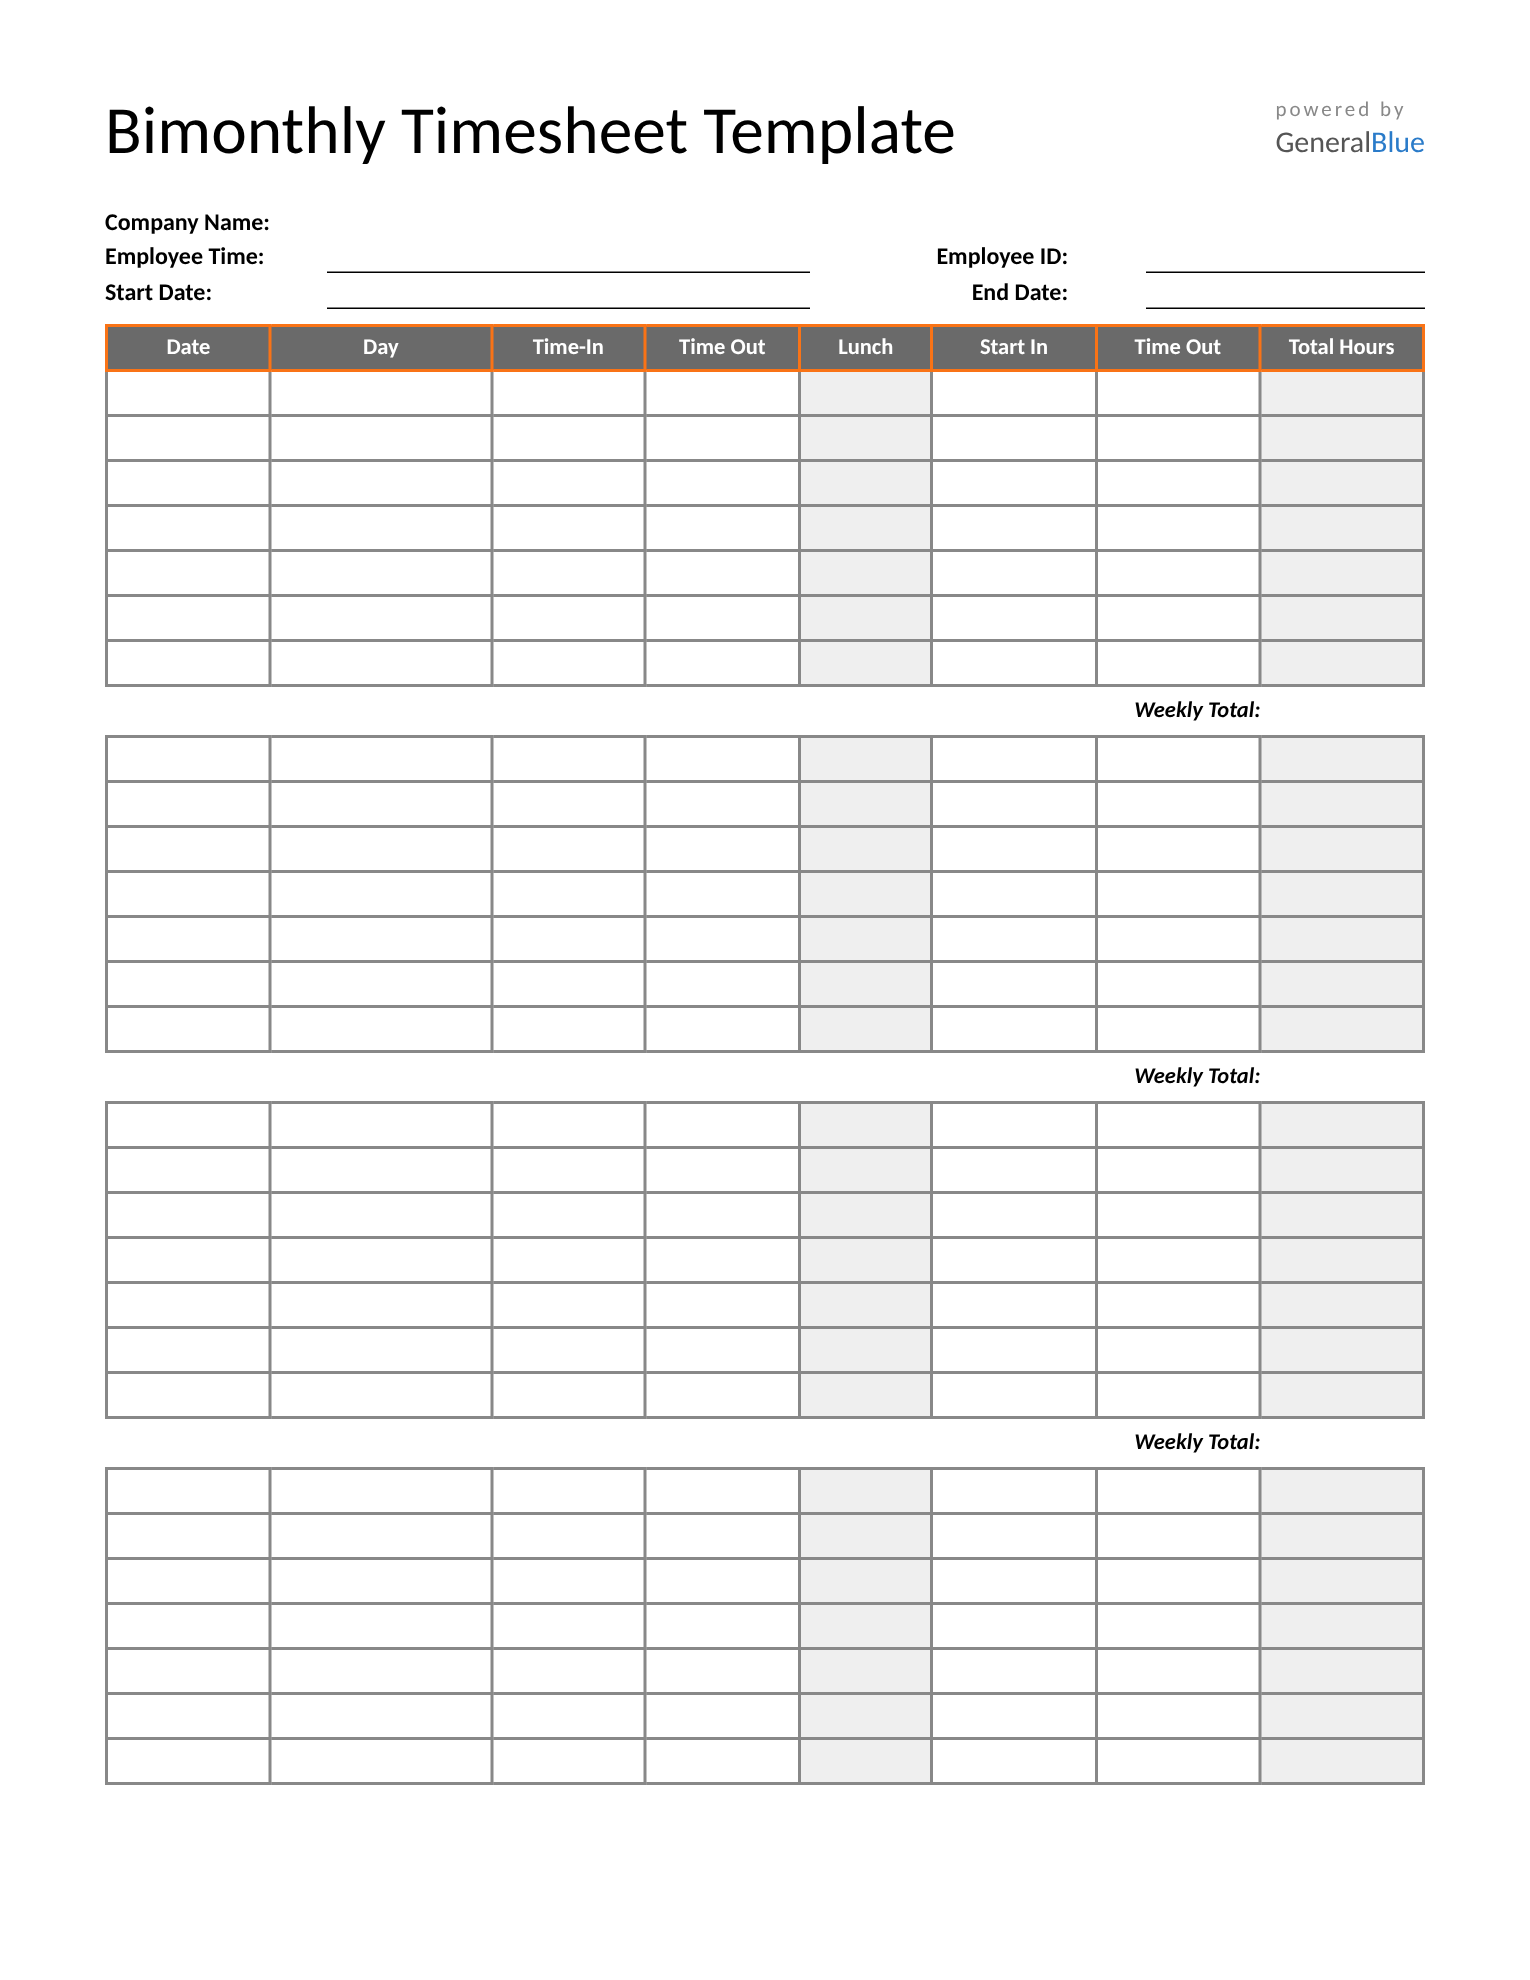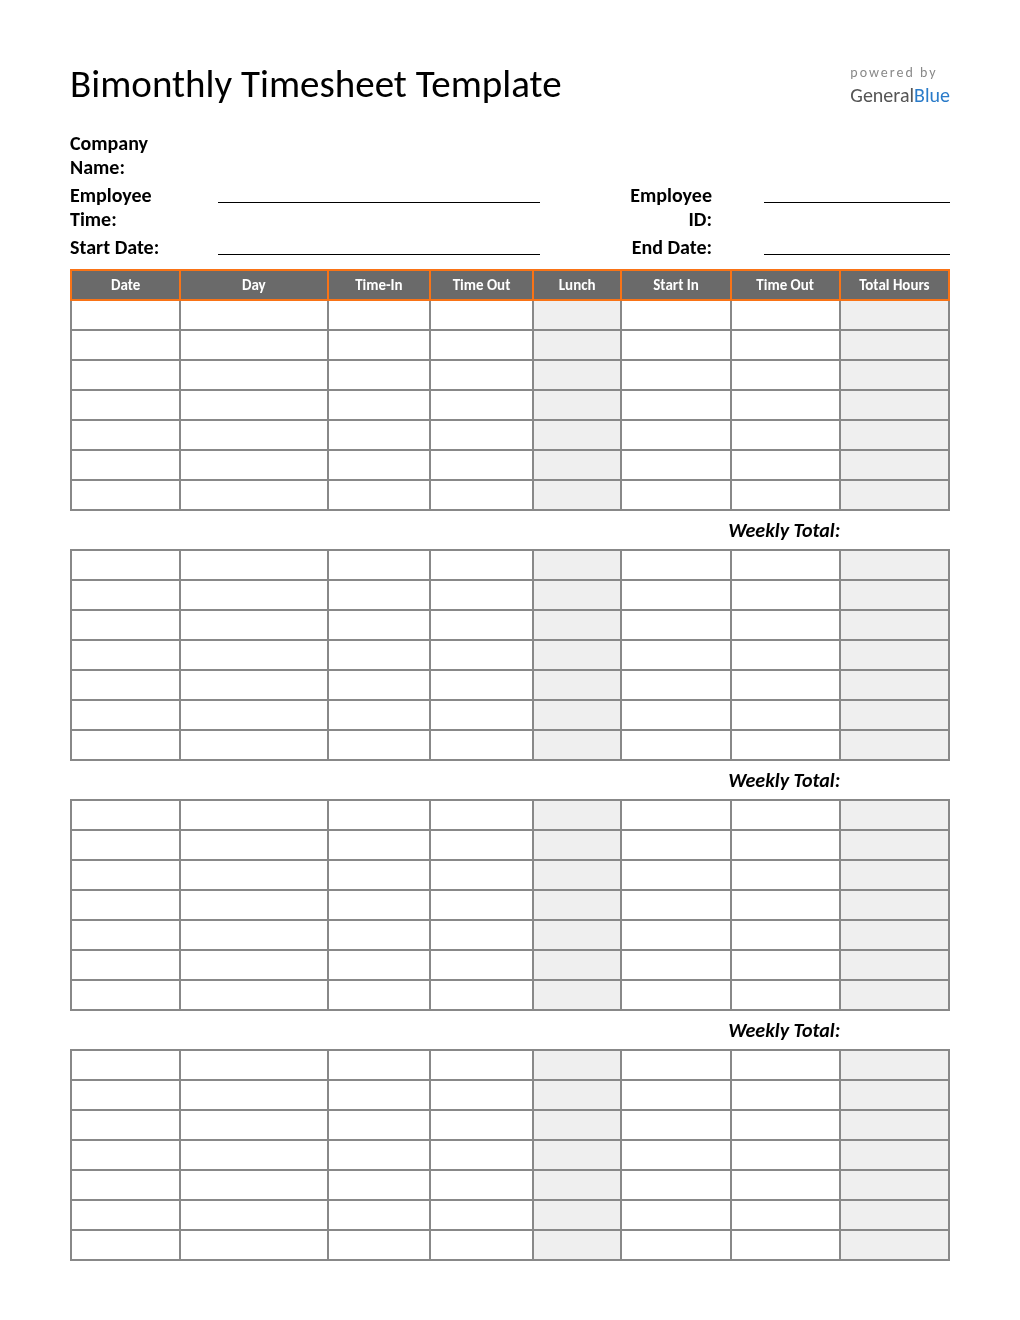--- a/index.html
+++ b/index.html
@@ -11,21 +11,21 @@
       padding: 60px 70px;
       color: #000;
     }
     .header {
       display: flex;
       justify-content: space-between;
       align-items: flex-start;
       margin-bottom: 24px;
     }
     .title {
-      font-size: 39px;
+      font-size: 45px;
       font-weight: 400;
       color: #000;
       text-align: center;
     }
     .logo {
       text-align: left;
       padding-top: 4px;
     }
     .logo-top {
       font-size: 14px;
@@ -36,21 +36,21 @@
     .logo-bottom {
       font-size: 20px;
       font-weight: 400;
     }
     .logo-general { color: #555; }
     .logo-blue { color: #2a7bc9; }
     .info-block { margin-bottom: 10px; }
     .info-row {
       display: flex;
       margin-bottom: 4px;
-      font-size: 20px;
+      font-size: 16px;
     }
     .info-left { display: flex; flex: 0 0 470px; }
     .info-right { display: flex; flex: 1; margin-left: 70px; gap: 44px; }
     .info-label { font-weight: 700; }
     .info-left .info-label { width: 130px; }
     .info-right .info-label { width: 110px; text-align: right; padding-right: 8px; }
     .info-line { flex: 1; border-bottom: 1.5px solid #000; height: 20px; }
     .info-left .info-line { margin-left: 18px; }
     table {
       width: 100%;
@@ -77,21 +77,21 @@
     .col-day   { width: 15.8%; }
     .col-ti1   { width: 11.0%; }
     .col-to1   { width: 11.0%; }
     .col-lunch { width: 9.5%; }
     .col-ti2   { width: 11.7%; }
     .col-to2   { width: 11.7%; }
     .col-tot   { width: 11.7%; }
     .weekly-total {
       font-style: italic;
       font-weight: 700;
-      font-size: 20px;
+      font-size: 15px;
       padding: 7px 6px 7px 0;
       text-align: right;
     }
     .weekly-wrap {
       display: flex;
       width: 100%;
     }
     .weekly-spacer-left { width: 70.7%; }
     .weekly-label-cell  { width: 17.6%; }
     .weekly-blank       { width: 11.7%; }

